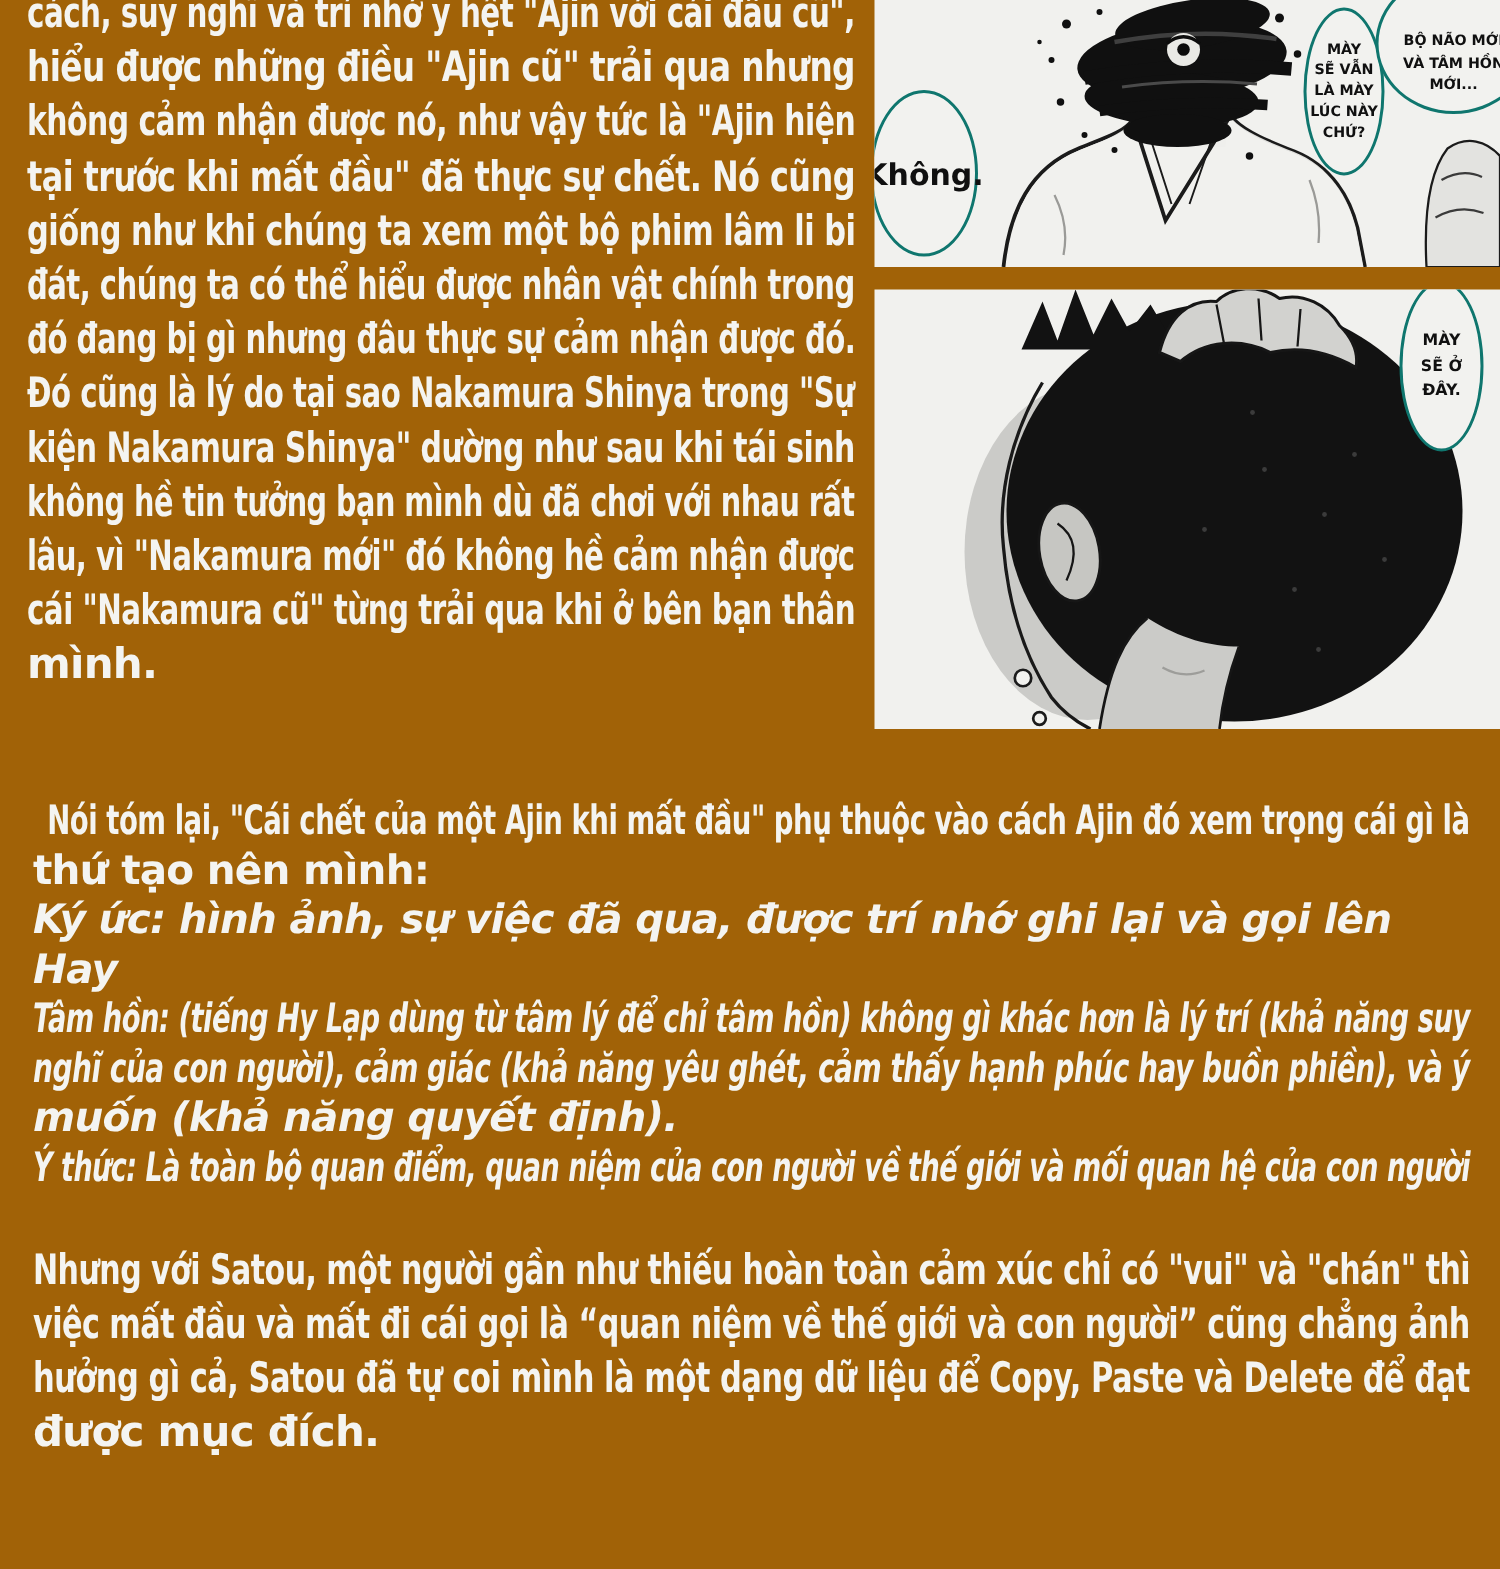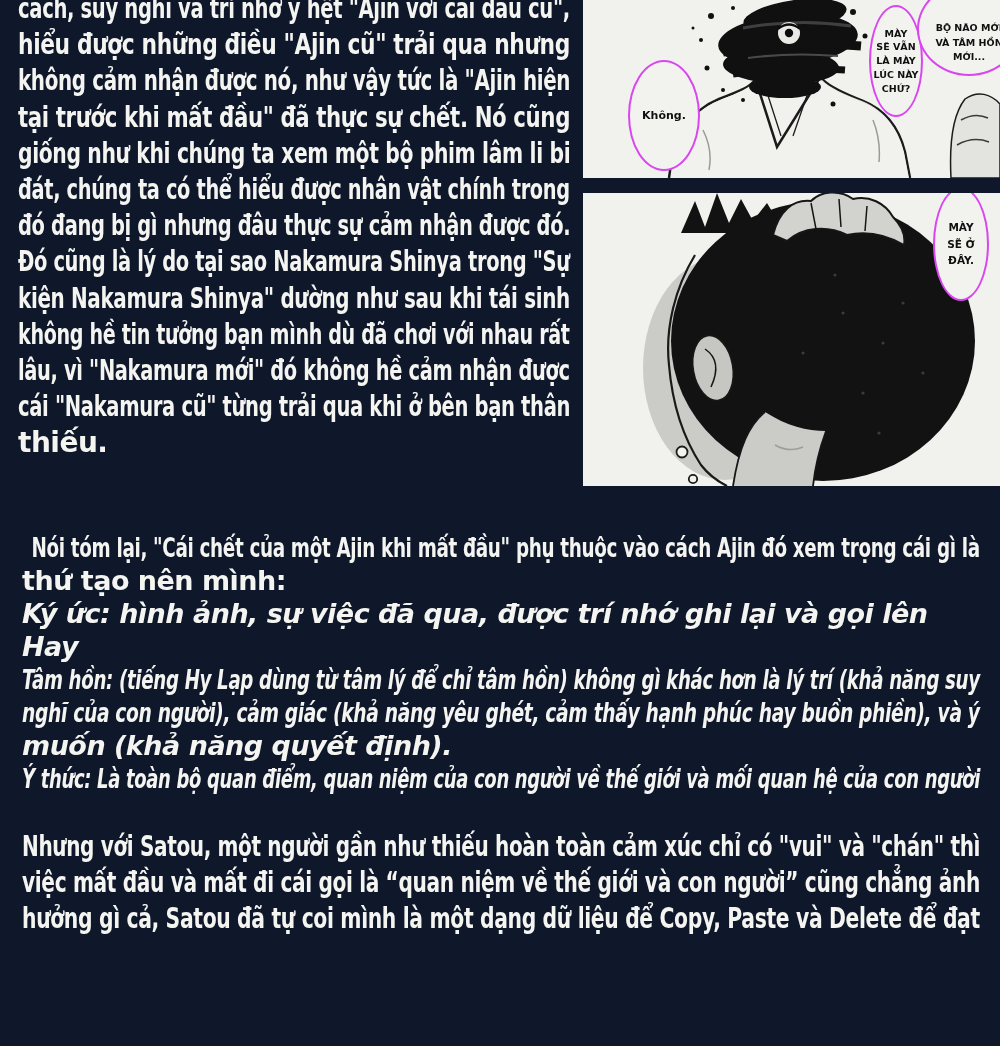--- a/index.html
+++ b/index.html
@@ -1,34 +1,34 @@
 <!DOCTYPE html>
 <html><head>
 <meta charset="utf-8">
 <style>
   html,body{margin:0;padding:0;background:#030303;}
-  .page{position:relative;width:1000px;height:1046px;background:#0f172a;overflow:hidden;
+  .page{position:relative;width:1000px;height:1046px;background:#a16207;overflow:hidden;
         font-family:"DejaVu Sans",sans-serif;}
   
   .textcol{position:absolute;color:#f4f4f1;font-weight:bold;}
   .tline{white-space:nowrap;transform-origin:0 50%;letter-spacing:-0.5px;}
   #left-text{left:18px;top:-9px;width:552px;font-size:28px;line-height:36.2px;}
   #bottom-text{left:22px;top:531px;width:958px;font-size:27px;line-height:33px;}
   .ital{font-style:italic;}
   .indent1{padding-left:14px;}
   .p6{margin-top:34px;font-size:28px;line-height:36px;}
   
   .panel{position:absolute;background:#f1f1ee;overflow:hidden;}
   #panel1{left:583px;top:0;width:417px;height:178px;}
   #panel2{left:583px;top:193px;width:417px;height:293px;}
   .panel svg{position:absolute;left:0;top:0;z-index:1;}
-  .bubble{position:absolute;z-index:2;background:#f2f2ef;border:2px solid #d946ef;border-radius:50%;
+  .bubble{position:absolute;z-index:2;background:#f2f2ef;border:2px solid #0f766e;border-radius:50%;
           display:flex;align-items:center;justify-content:center;text-align:center;
           color:#101010;font-weight:bold;white-space:pre-line;}
-  #bub-khong{left:-3px;top:60px;width:68px;height:107px;font-size:11px;margin-left:48px;}
+  #bub-khong{left:-3px;top:60px;width:68px;height:107px;font-size:20px;}
   #bub-mayse{left:286px;top:5px;width:50px;height:108px;font-size:9.5px;line-height:1.45;}
   #bub-bonao{left:334px;top:-18px;width:104px;height:94px;font-size:9.5px;line-height:1.5;
              align-items:flex-end;padding-bottom:10px;box-sizing:border-box;justify-content:center;}
   #bub-mayseoday{left:350px;top:-6px;width:52px;height:110px;font-size:10.5px;line-height:1.6;}
   #bub-ketthuc{left:-5px;top:108px;width:72px;height:186px;font-size:11px;line-height:1.6;}
 </style>
 </head>
 <body>
 
 <div class="page">
@@ -39,21 +39,21 @@
     <div class="tline" style="transform: scaleX(0.710425);">không cảm nhận được nó, như vậy tức là "Ajin hiện</div>
     <div class="tline" style="transform: scaleX(0.760331);">tại trước khi mất đầu" đã thực sự chết.  Nó cũng</div>
     <div class="tline" style="transform: scaleX(0.725361);">giống như khi chúng ta xem một bộ phim lâm li bi</div>
     <div class="tline" style="transform: scaleX(0.691729);">đát, chúng ta có thể hiểu được nhân vật chính trong</div>
     <div class="tline" style="transform: scaleX(0.695214);">đó đang bị gì nhưng đâu thực sự cảm nhận được đó.</div>
     <div class="tline" style="transform: scaleX(0.695214);">Đó cũng là lý do tại sao Nakamura Shinya trong "Sự</div>
     <div class="tline" style="transform: scaleX(0.712258);">kiện Nakamura Shinya" dường như sau khi tái sinh</div>
     <div class="tline" style="transform: scaleX(0.683168);">không hề tin tưởng bạn mình dù đã chơi với nhau rất</div>
     <div class="tline" style="transform: scaleX(0.69434);">lâu, vì "Nakamura mới" đó không hề cảm nhận được</div>
     <div class="tline" style="transform: scaleX(0.698734);">cái "Nakamura cũ" từng trải qua khi ở bên bạn thân</div>
-    <div class="tline">thiếu.</div>
+    <div class="tline">mình.</div>
   </div>
 
   <div class="panel" id="panel1">
     <svg width="417" height="178" viewBox="0 0 417 178">
 
       <g>
         <path d="M368,178 C366,140 371,113 382,99 C395,90 408,94 417,104 L417,178 Z" fill="#e3e3e0" stroke="#1b1b1b" stroke-width="1.5"></path>
         <path d="M378,120 Q392,112 405,118 M374,145 Q390,136 406,142" fill="none" stroke="#3a3a3a" stroke-width="1.5"></path>
       </g>
 
@@ -163,16 +163,17 @@
       <div class="tline" style="transform: scaleX(0.692697);">nghĩ của con người), cảm giác (khả năng yêu ghét, cảm thấy hạnh phúc hay buồn phiền), và ý</div>
       <div class="tline">muốn (khả năng quyết định).</div>
     </div>
     <div class="ital">
       <div class="tline" style="transform: scaleX(0.667131);">Ý thức: Là toàn bộ quan điểm, quan niệm của con người về thế giới và mối quan hệ của con người</div>
     </div>
     <div class="p6">
       <div class="tline" style="transform: scaleX(0.715459);">Nhưng với Satou, một người gần như thiếu hoàn toàn cảm xúc chỉ có "vui" và "chán" thì</div>
       <div class="tline" style="transform: scaleX(0.71976);">việc mất đầu và mất đi cái gọi là “quan niệm về thế giới và con người” cũng chẳng ảnh</div>
       <div class="tline" style="transform: scaleX(0.726859);">hưởng gì cả, Satou đã tự coi mình là một dạng dữ liệu để Copy, Paste và Delete để đạt</div>
+      <div class="tline">được mục đích.</div>
     </div>
   </div>
 
 </div>
 
 </body></html>

